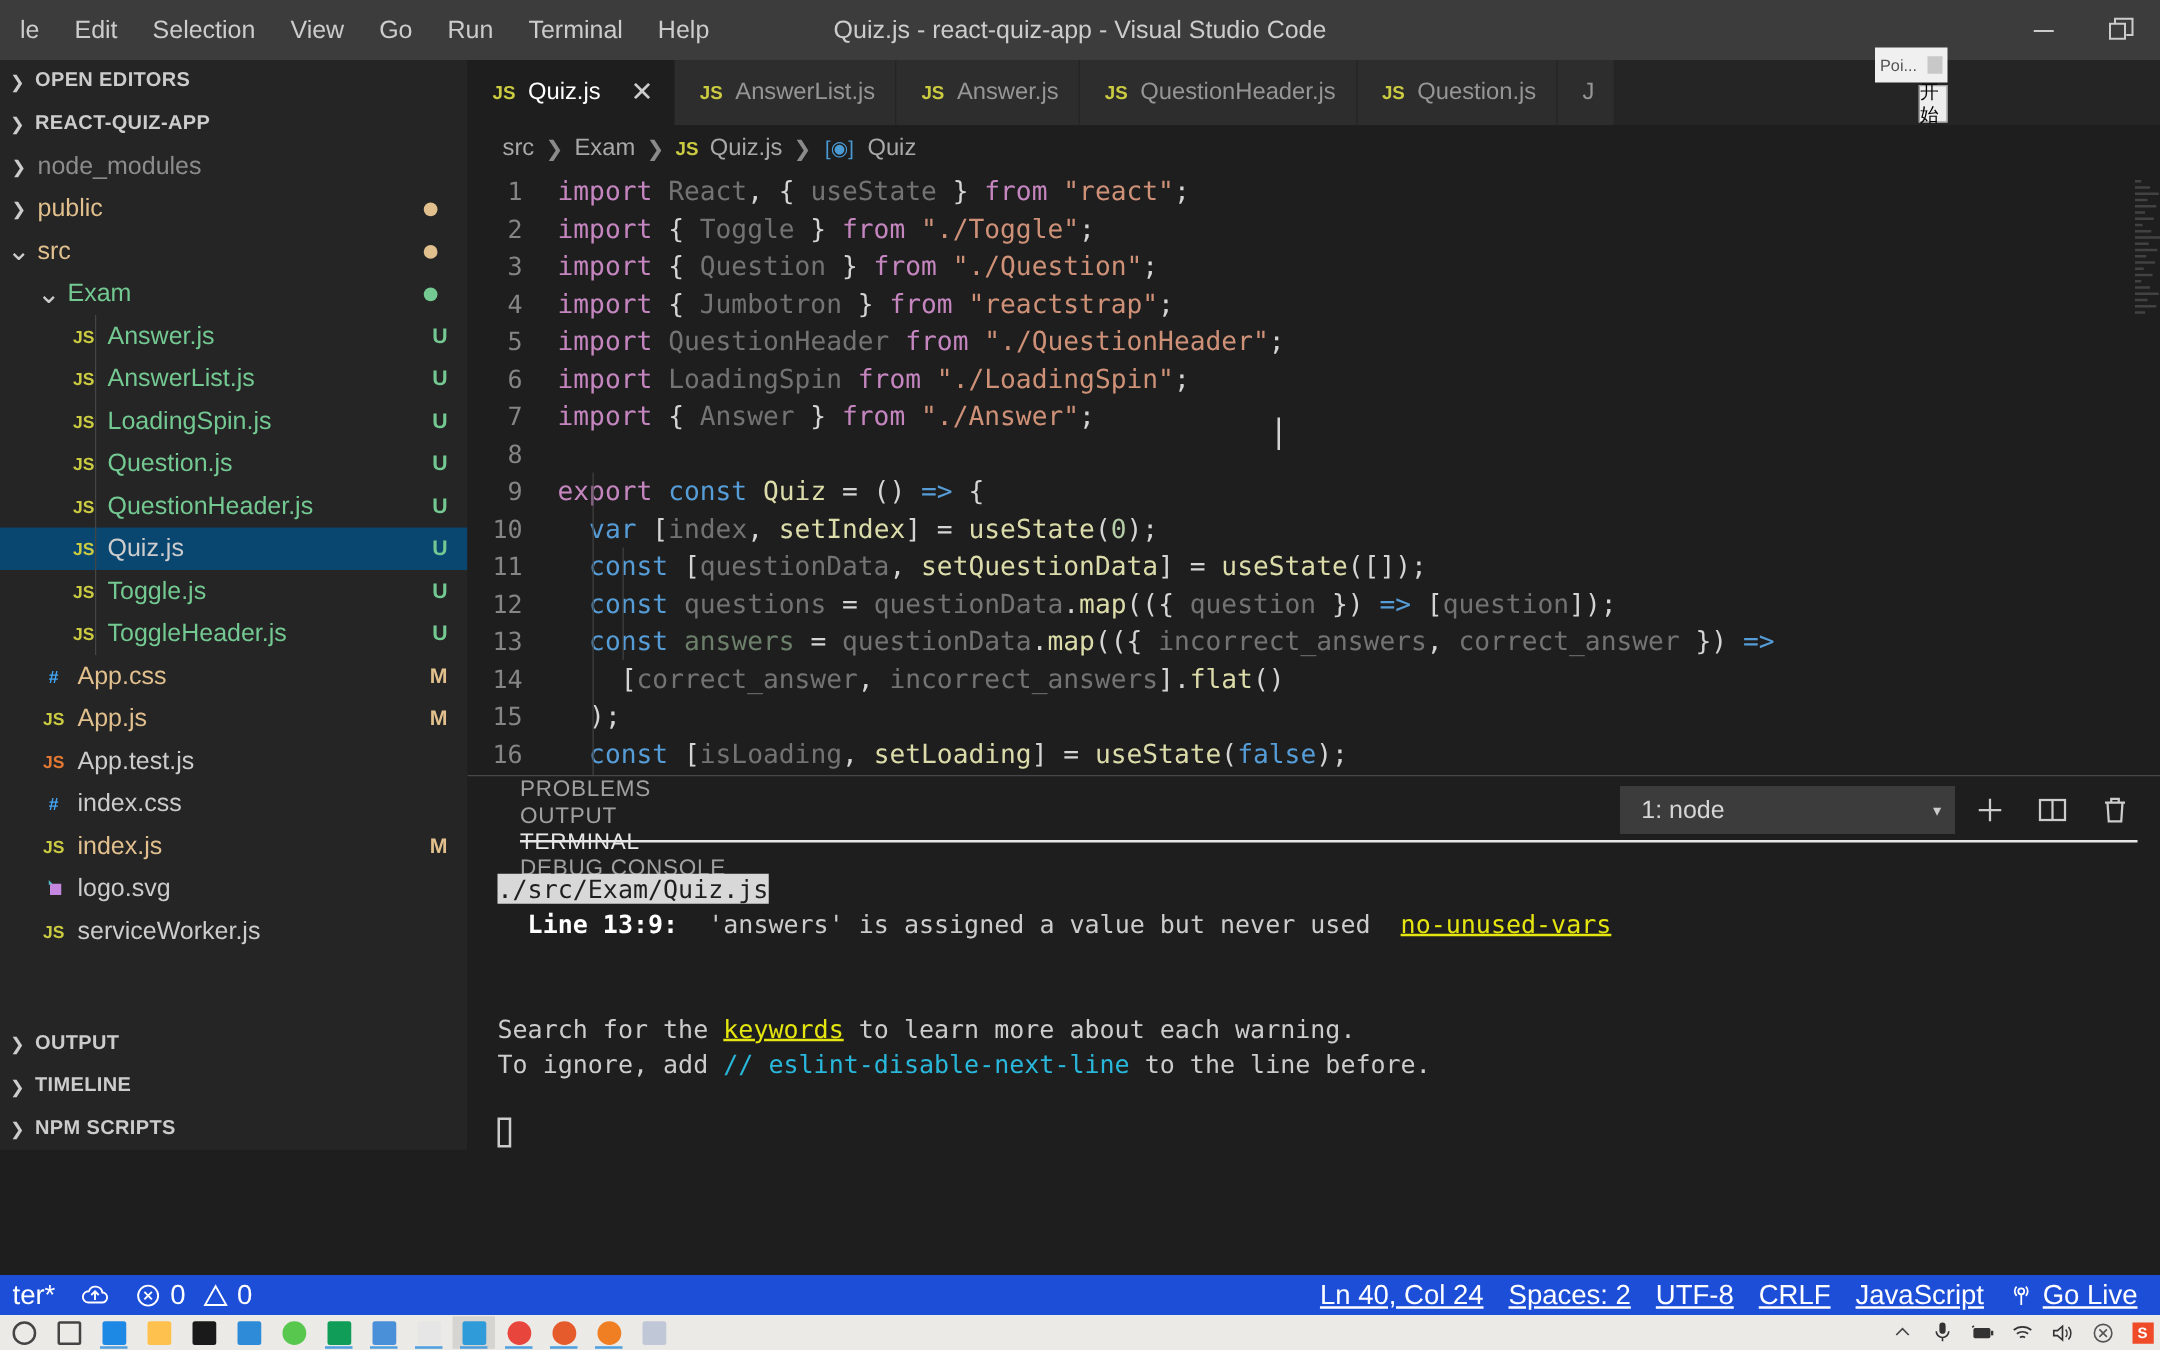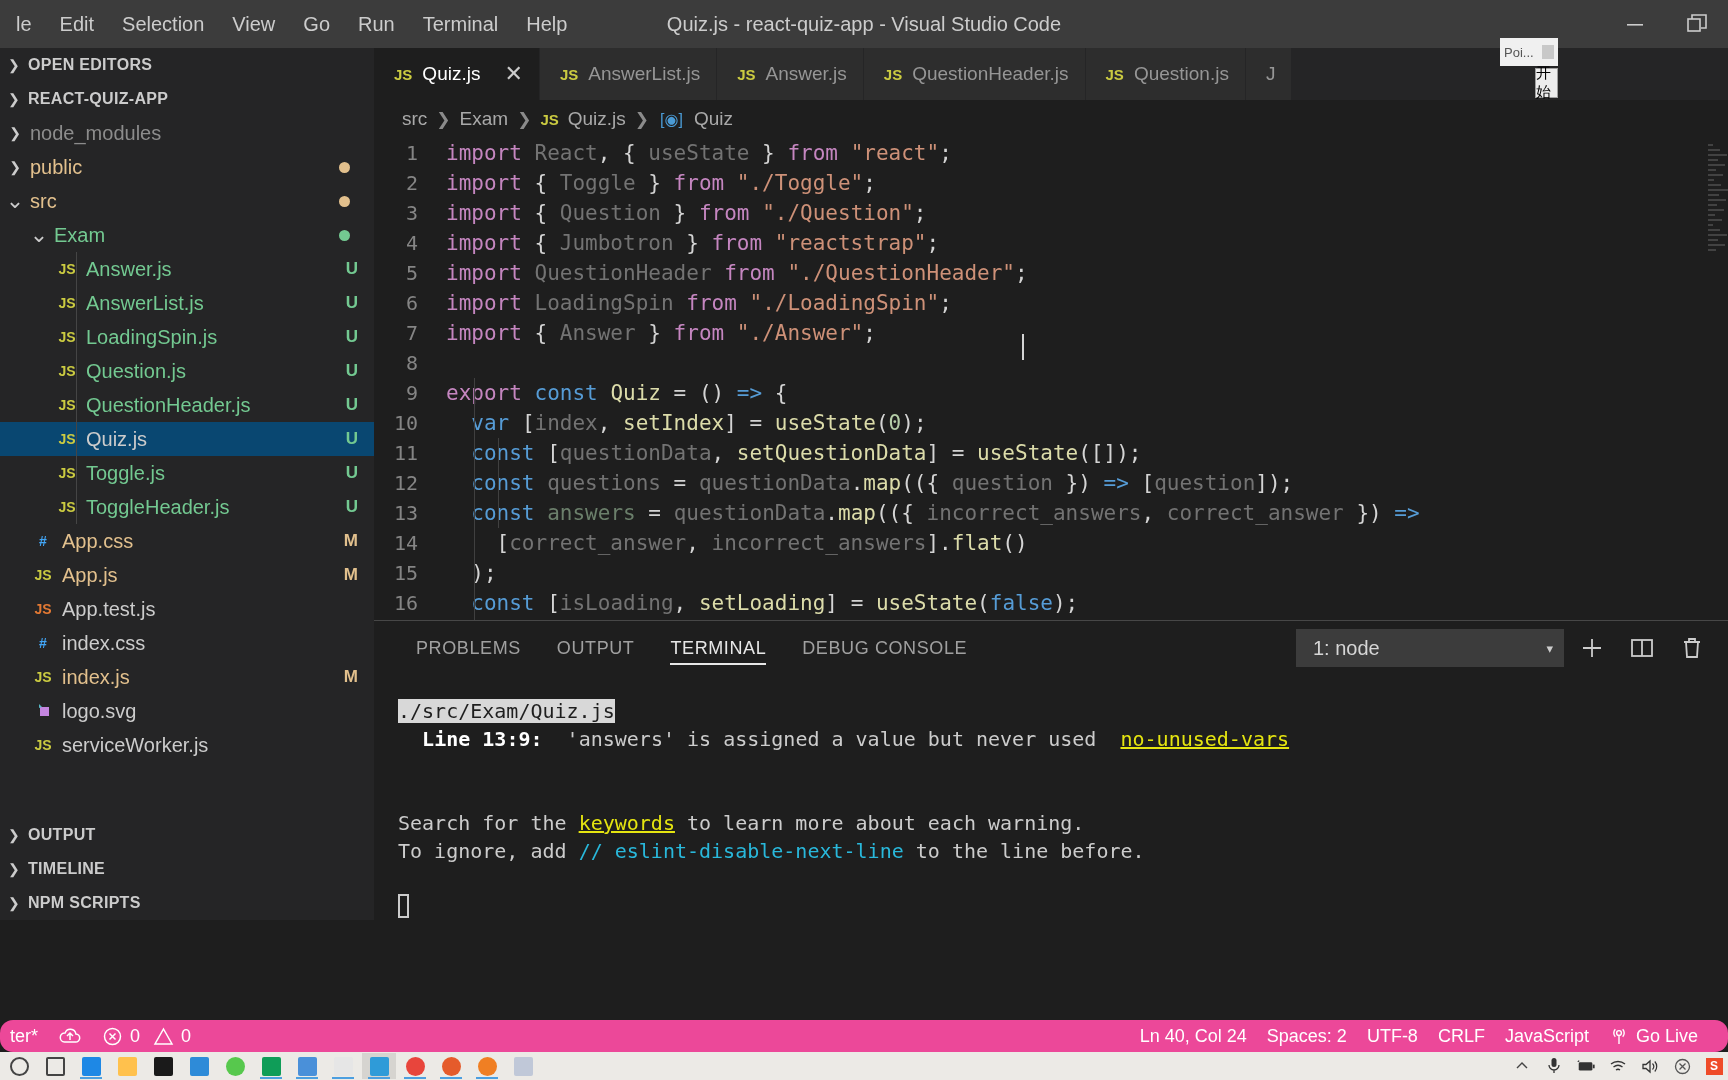--- a/index.html
+++ b/index.html
@@ -168,20 +168,21 @@
   }
 
   
   #panel {
     position: absolute; left: 0; bottom: 0; width: 1354px; height: 300px;
     background: #1e1e1e; border-top: 1px solid #474747;
   }
   #panel-tabs {
     height: 54px; display: flex; padding-left: 24px; gap: 0;
     position: relative;
+    flex-direction: column;
   }
   .ptab {
     color: #a0a0a0; font-size: 18px; letter-spacing: .6px; padding: 0 18px;
     height: 54px; display: flex; align-items: center; position: relative;
   }
   .ptab.active { color: #e7e7e7; }
   .ptab.active::after {
     content: ""; position: absolute; left: 18px; right: 18px; bottom: 10px;
     height: 2px; background: #e7e7e7;
   }
@@ -211,25 +212,25 @@
   .t-yellow { color: #e5e510; text-decoration: underline; }
   .t-cyan { color: #29b8db; }
   #term-cursor {
     display: inline-block; width: 11px; height: 24px;
     border: 2px solid #cccccc; vertical-align: -4px;
   }
 
   
   #statusbar {
     position: absolute; left: 0; bottom: 28px; width: 1728px; height: 32px;
-    background: #ec4899; display: flex; align-items: center;
-    color: #ffffff; font-size: 18px; border-radius: 13px;
+    background: #1d4ed8; display: flex; align-items: center;
+    color: #ffffff; font-size: 22px;
   }
   .sb-l { display: flex; align-items: center; }
-  .sb-r { position: absolute; right: 20px; display: flex; align-items: center; }
+  .sb-r { position: absolute; right: 8px; display: flex; align-items: center; text-decoration: underline; }
   .sb-item {
     padding: 0 10px; height: 32px; display: flex; align-items: center; gap: 7px;
     white-space: nowrap;
   }
 
   
   #taskbar {
     position: absolute; left: 0; bottom: 0; width: 1728px; height: 28px;
     background: #eceae6; display: flex; align-items: center;
   }

